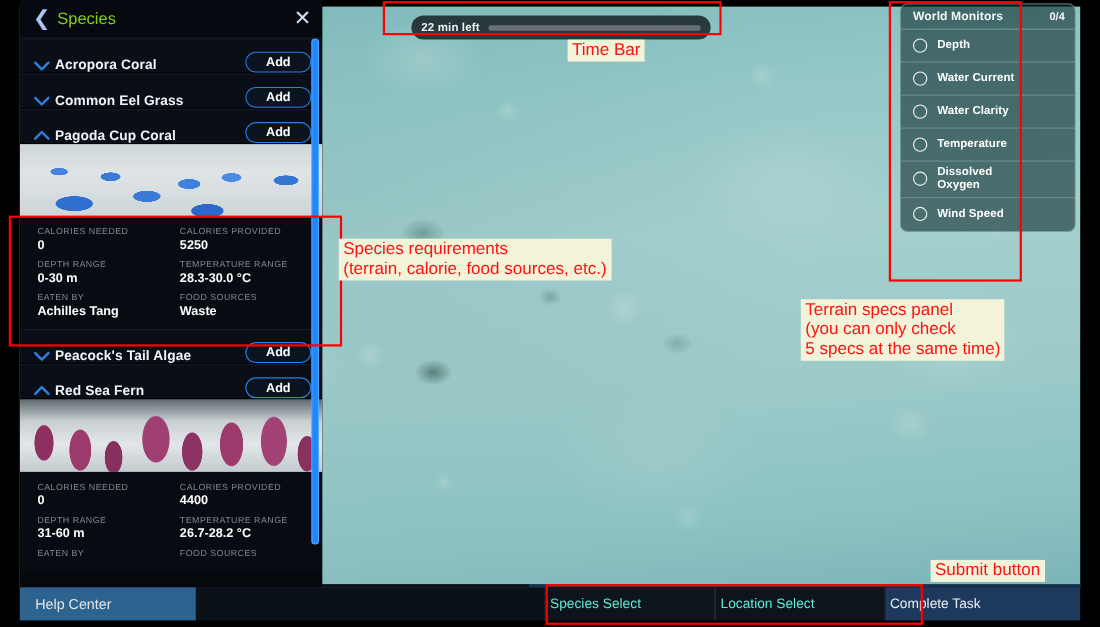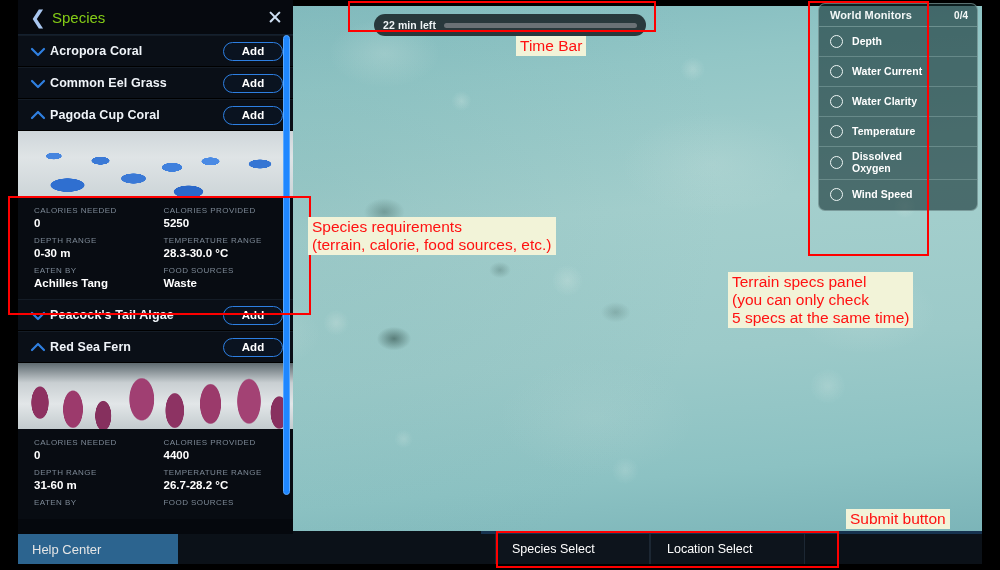--- a/index.html
+++ b/index.html
@@ -112,21 +112,21 @@
     color: #84cc16; font-size: 15px; font-weight: 400;
     margin-left: 4px; flex: 1;
   }
   .sb-close {
     color: #cfe0f4; font-size: 19px; line-height: 1; font-weight: 300;
   }
 
   .sb-scroll { height: 499px; position: relative; overflow: hidden; }
 
   .sp-row {
-    height: 32px; display: flex; align-items: center;
+    height: 32px; display: flex; align-items: flex-end;
     padding: 0 10px 0 12px;
     background: #0a0f17;
     border-bottom: 1px solid #000;
     border-top: 1px solid #141c26;
   }
   .sp-caret {
     width: 20px; color: #2f7fe0; font-size: 12px;
     display: flex; align-items: center; justify-content: flex-start;
   }
   .sp-caret svg { display: block; }
@@ -244,22 +244,22 @@
   .help-btn {
     width: 160px; height: 100%;
     background: #2c648f;
     display: flex; align-items: center;
     padding-left: 14px;
     color: #e5e5e5; font-size: 13px;
   }
   .bb-spacer { width: 317px; }
   .bb-tab {
     width: 155px; height: 100%;
-    display: flex; align-items: center; padding-left: 16px;
-    color: #ffffff; font-size: 12.5px;
+    display: flex; align-items: center; padding-left: 4px;
+    color: #5eead4; font-size: 12.5px;
     border-left: 1px solid #1c2733;
     border-right: 1px solid #1c2733;
     background: #0d141c;
   }
   .submit-btn {
     flex: 1; height: 100%;
     background: #1d3a5c;
     display: flex; align-items: center; padding-left: 4px;
     color: #e6eef6; font-size: 12.5px;
   }
@@ -454,20 +454,21 @@
         </div>
       </div>
   </div>
 
   <div class="bb-lip"></div>
   <div class="bottombar">
     <div class="help-btn">Help Center</div>
     <div class="bb-spacer"></div>
     <div class="bb-tab">Species Select</div>
     <div class="bb-tab">Location Select</div>
+    <div class="submit-btn">Complete Task</div>
   </div>
 
   <div class="ann-box" style="left:348px; top:1px; width:308px; height:31px;"></div>
   <div class="ann-text" style="left:516px; top:36px;">Time Bar</div>
 
   <div class="ann-box" style="left:8px; top:196px; width:303px; height:119px;"></div>
   <div class="ann-text" style="left:308px; top:217px;">Species requirements
 (terrain, calorie, food sources, etc.)</div>
 
   <div class="ann-box" style="left:808px; top:1px; width:121px; height:255px;"></div>

